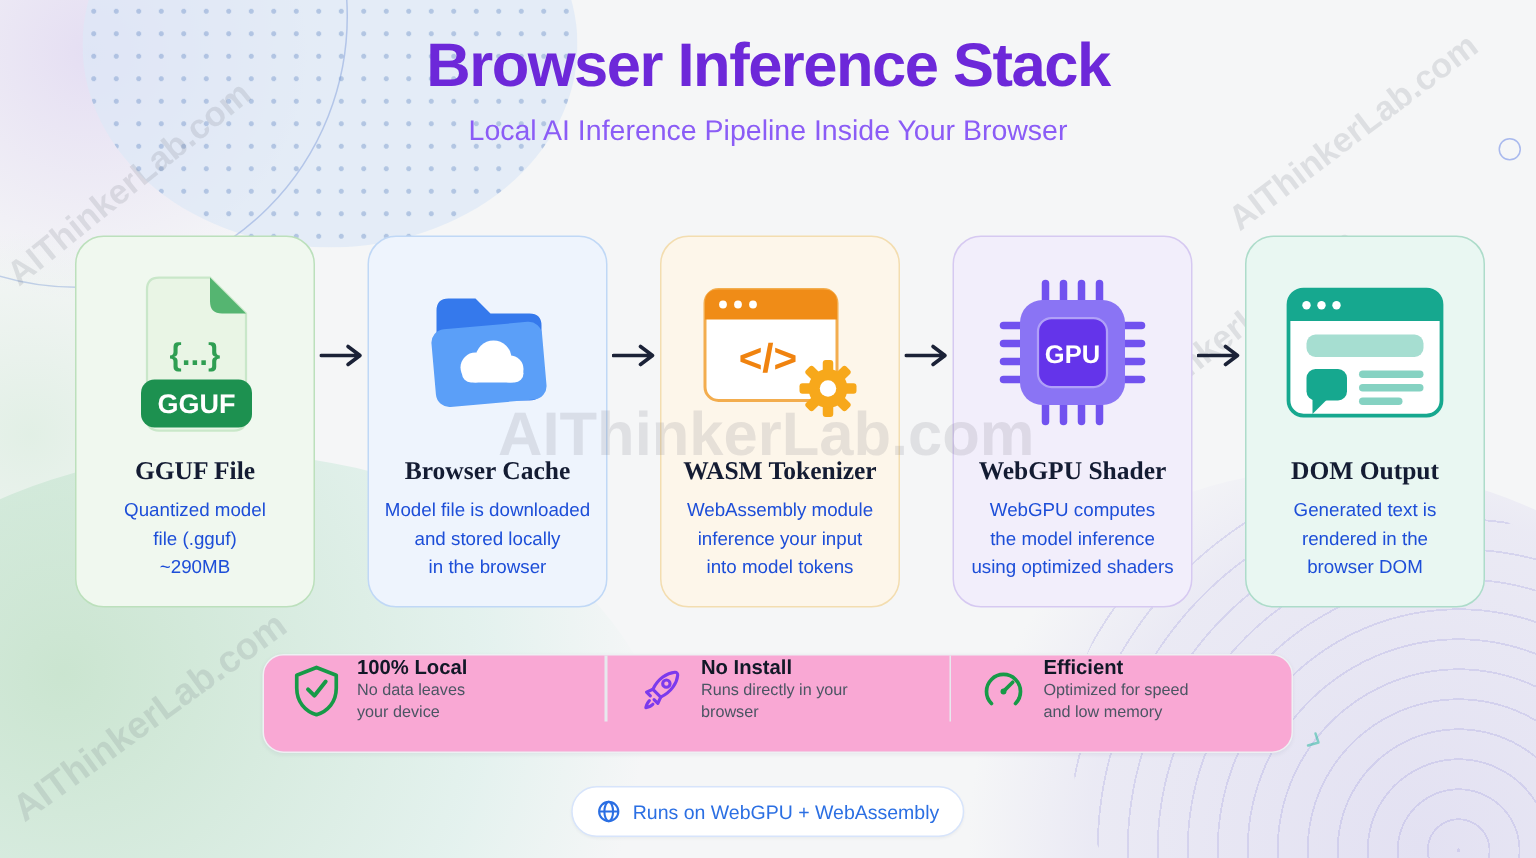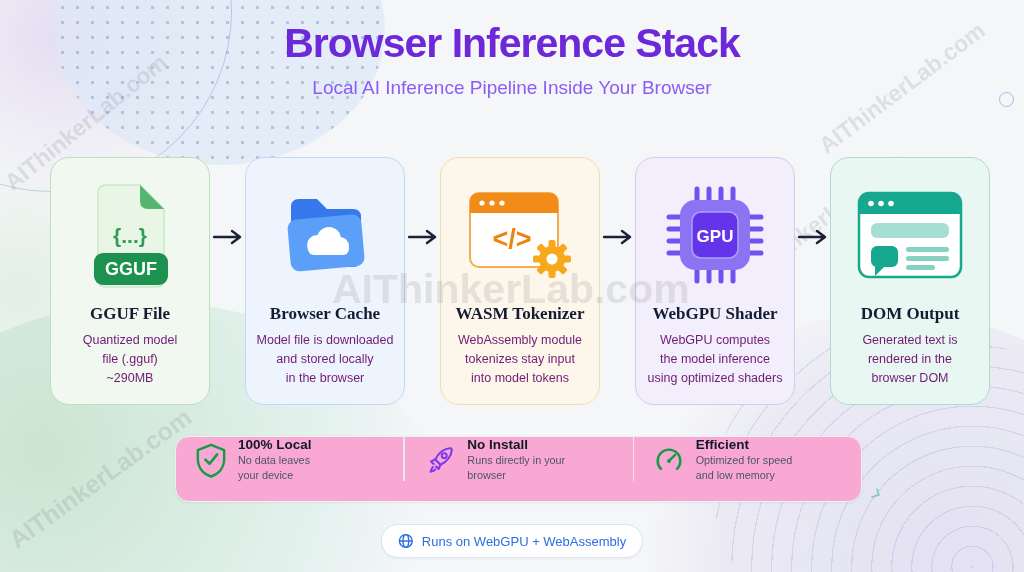--- a/index.html
+++ b/index.html
@@ -47,21 +47,21 @@
          justify-content:space-between;align-items:flex-start;z-index:2;}
   .card{width:160px;height:248px;box-sizing:border-box;border-radius:19px;
         display:flex;flex-direction:column;align-items:center;padding-top:20px;}
   .card-green {background:#f0f8ef;border:1.5px solid #bce0bc;}
   .card-blue  {background:#eef4fd;border:1.5px solid #c0d8f6;}
   .card-orange{background:#fdf6ea;border:1.5px solid #f3ddb0;}
   .card-purple{background:#f2eefb;border:1.5px solid #d6c9f1;}
   .card-teal  {background:#e9f7f2;border:1.5px solid #addcca;}
   .card-icon{height:114px;display:flex;align-items:center;justify-content:center;}
   .card-title{margin-top:12px;font-size:17px;font-weight:700;color:#141c33;text-align:center;font-family:Liberation Serif, serif;}
-  .card-desc{margin-top:7px;font-size:12.5px;line-height:1.5;color:#701a75;text-align:center;white-space:pre;}
+  .card-desc{margin-top:7px;font-size:12.5px;line-height:1.5;color:#1d4ed8;text-align:center;white-space:pre;}
   .arrow{margin-top:72px;flex:0 0 auto;}
   svg text{font-family:"Liberation Sans",sans-serif;}
 
   
   .feature-bar{position:absolute;left:175px;top:436px;width:685px;height:64px;background:#f9a8d4;
     border:1px solid #eef0f3;border-radius:14px;box-shadow:0 1px 3px rgba(20,30,60,.06);
     display:flex;align-items:flex-start;z-index:3;}
   .feature{flex:1;display:flex;align-items:center;gap:10px;padding-left:18px;box-sizing:border-box;}
   .feature-icon{flex:0 0 34px;display:flex;align-items:center;justify-content:center;}
   .feature-title{font-size:13.5px;font-weight:700;color:#111827;}
@@ -167,21 +167,21 @@
             <rect x="-3.5" y="-19" width="7" height="9" rx="2" transform="rotate(225)"></rect>
             <rect x="-3.5" y="-19" width="7" height="9" rx="2" transform="rotate(270)"></rect>
             <rect x="-3.5" y="-19" width="7" height="9" rx="2" transform="rotate(315)"></rect>
             <circle r="13"></circle>
             <circle r="5.5" fill="#ffffff"></circle>
           </g>
         </svg>
       </div>
       <div class="card-title">WASM Tokenizer</div>
       <div class="card-desc">WebAssembly module
-tokenizes stay input
+inference your input
 into model tokens</div>
     </div>
 
     <svg class="arrow" width="30" height="16" viewBox="0 0 30 16">
       <path d="M1,8 H26 M19,2 L27,8 L19,14" fill="none" stroke="#1b2237" stroke-width="2.4" stroke-linecap="round" stroke-linejoin="round"></path>
     </svg>
 
     <div class="card card-purple">
       <div class="card-icon">
         <svg width="100" height="100" viewBox="0 0 100 100">

